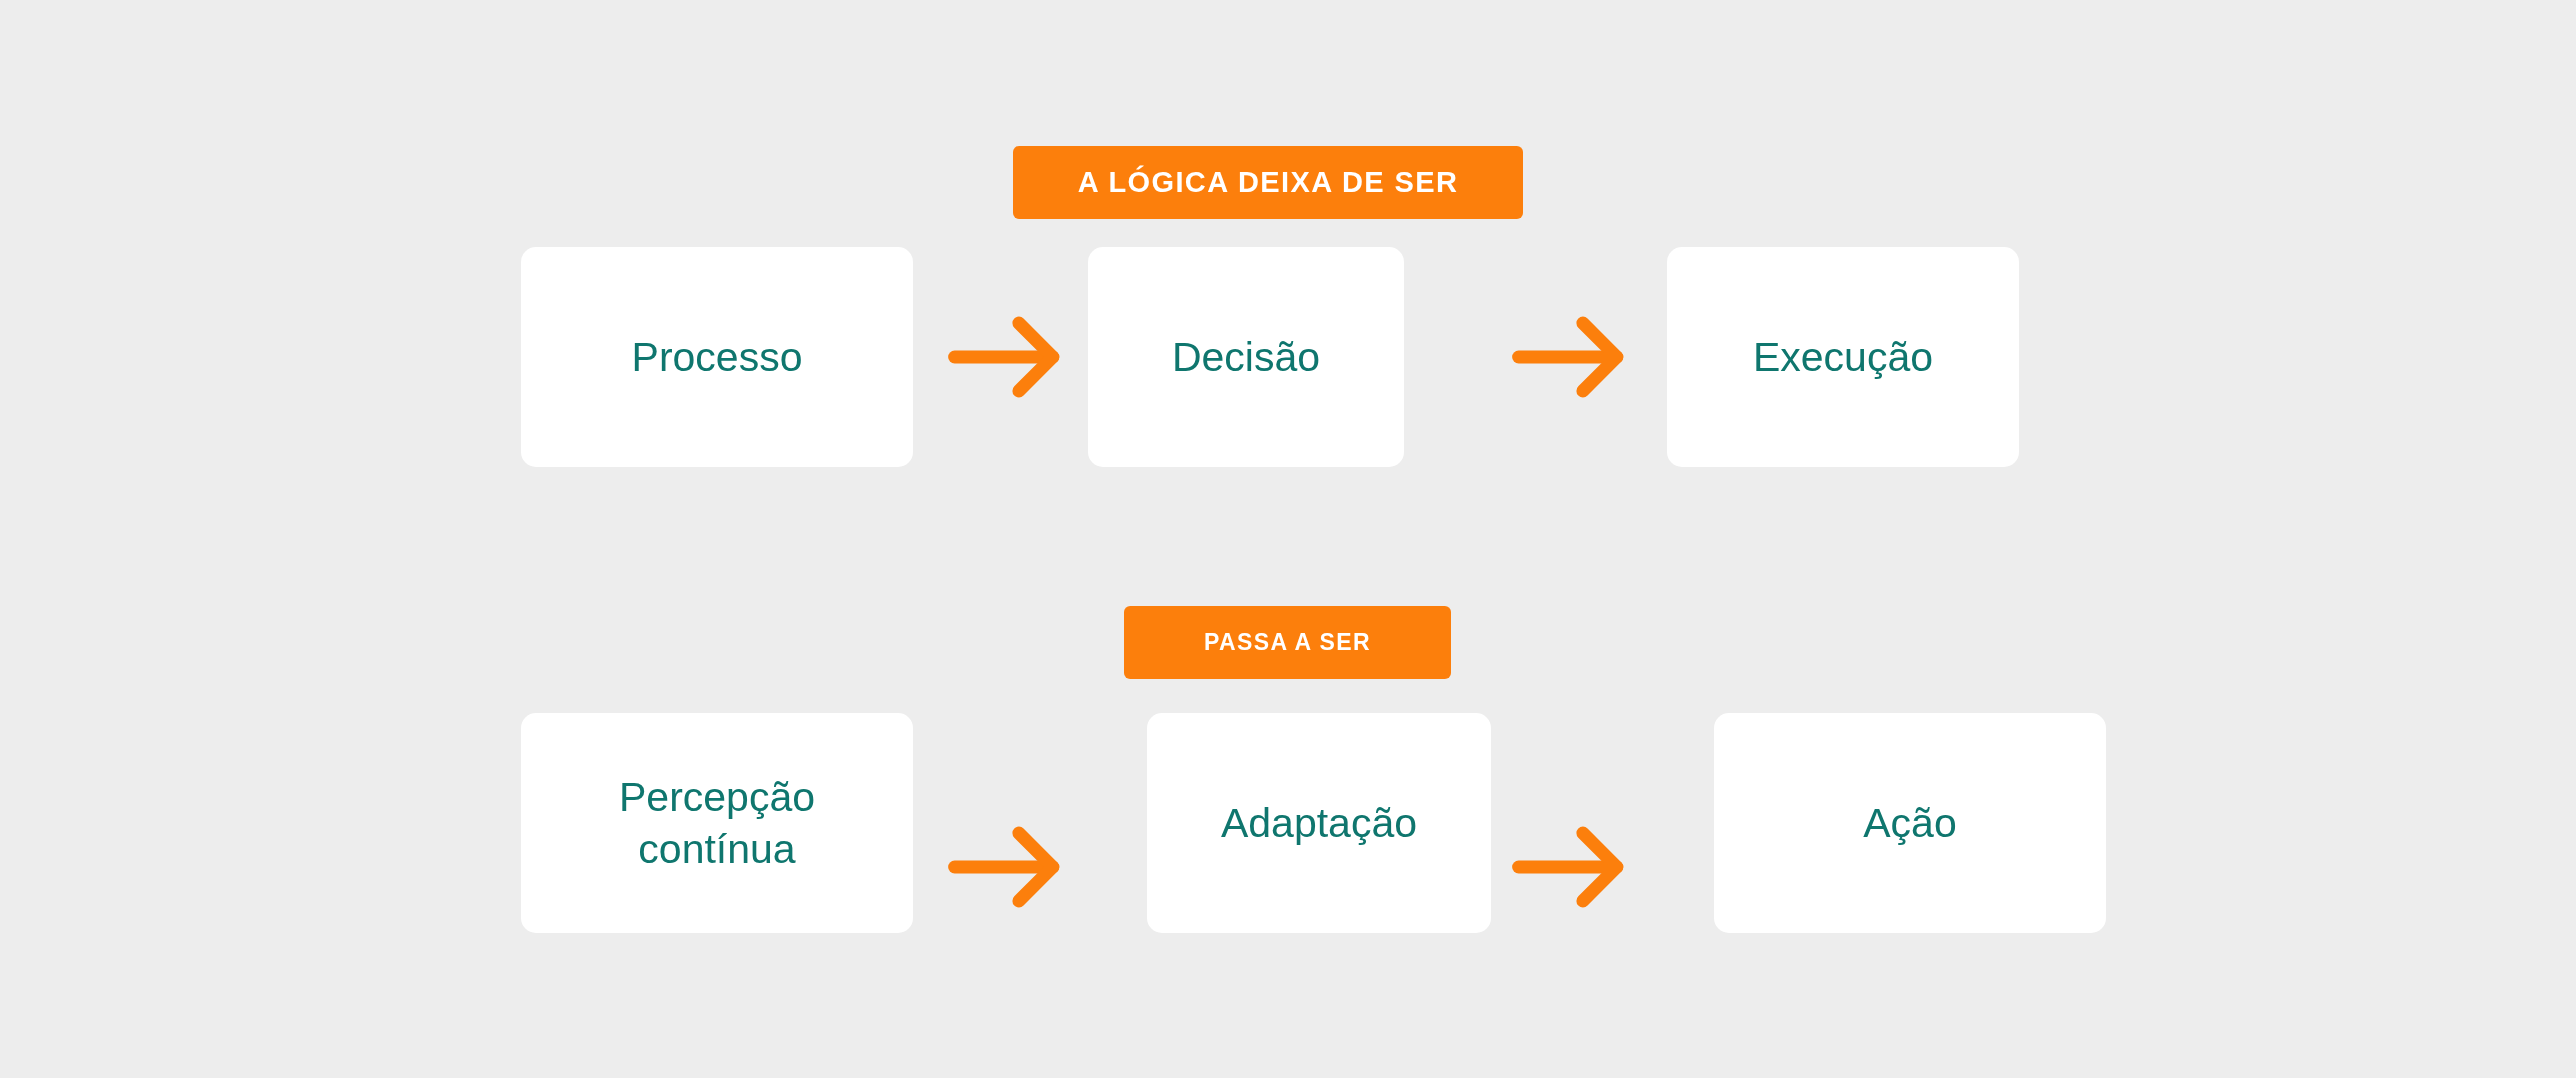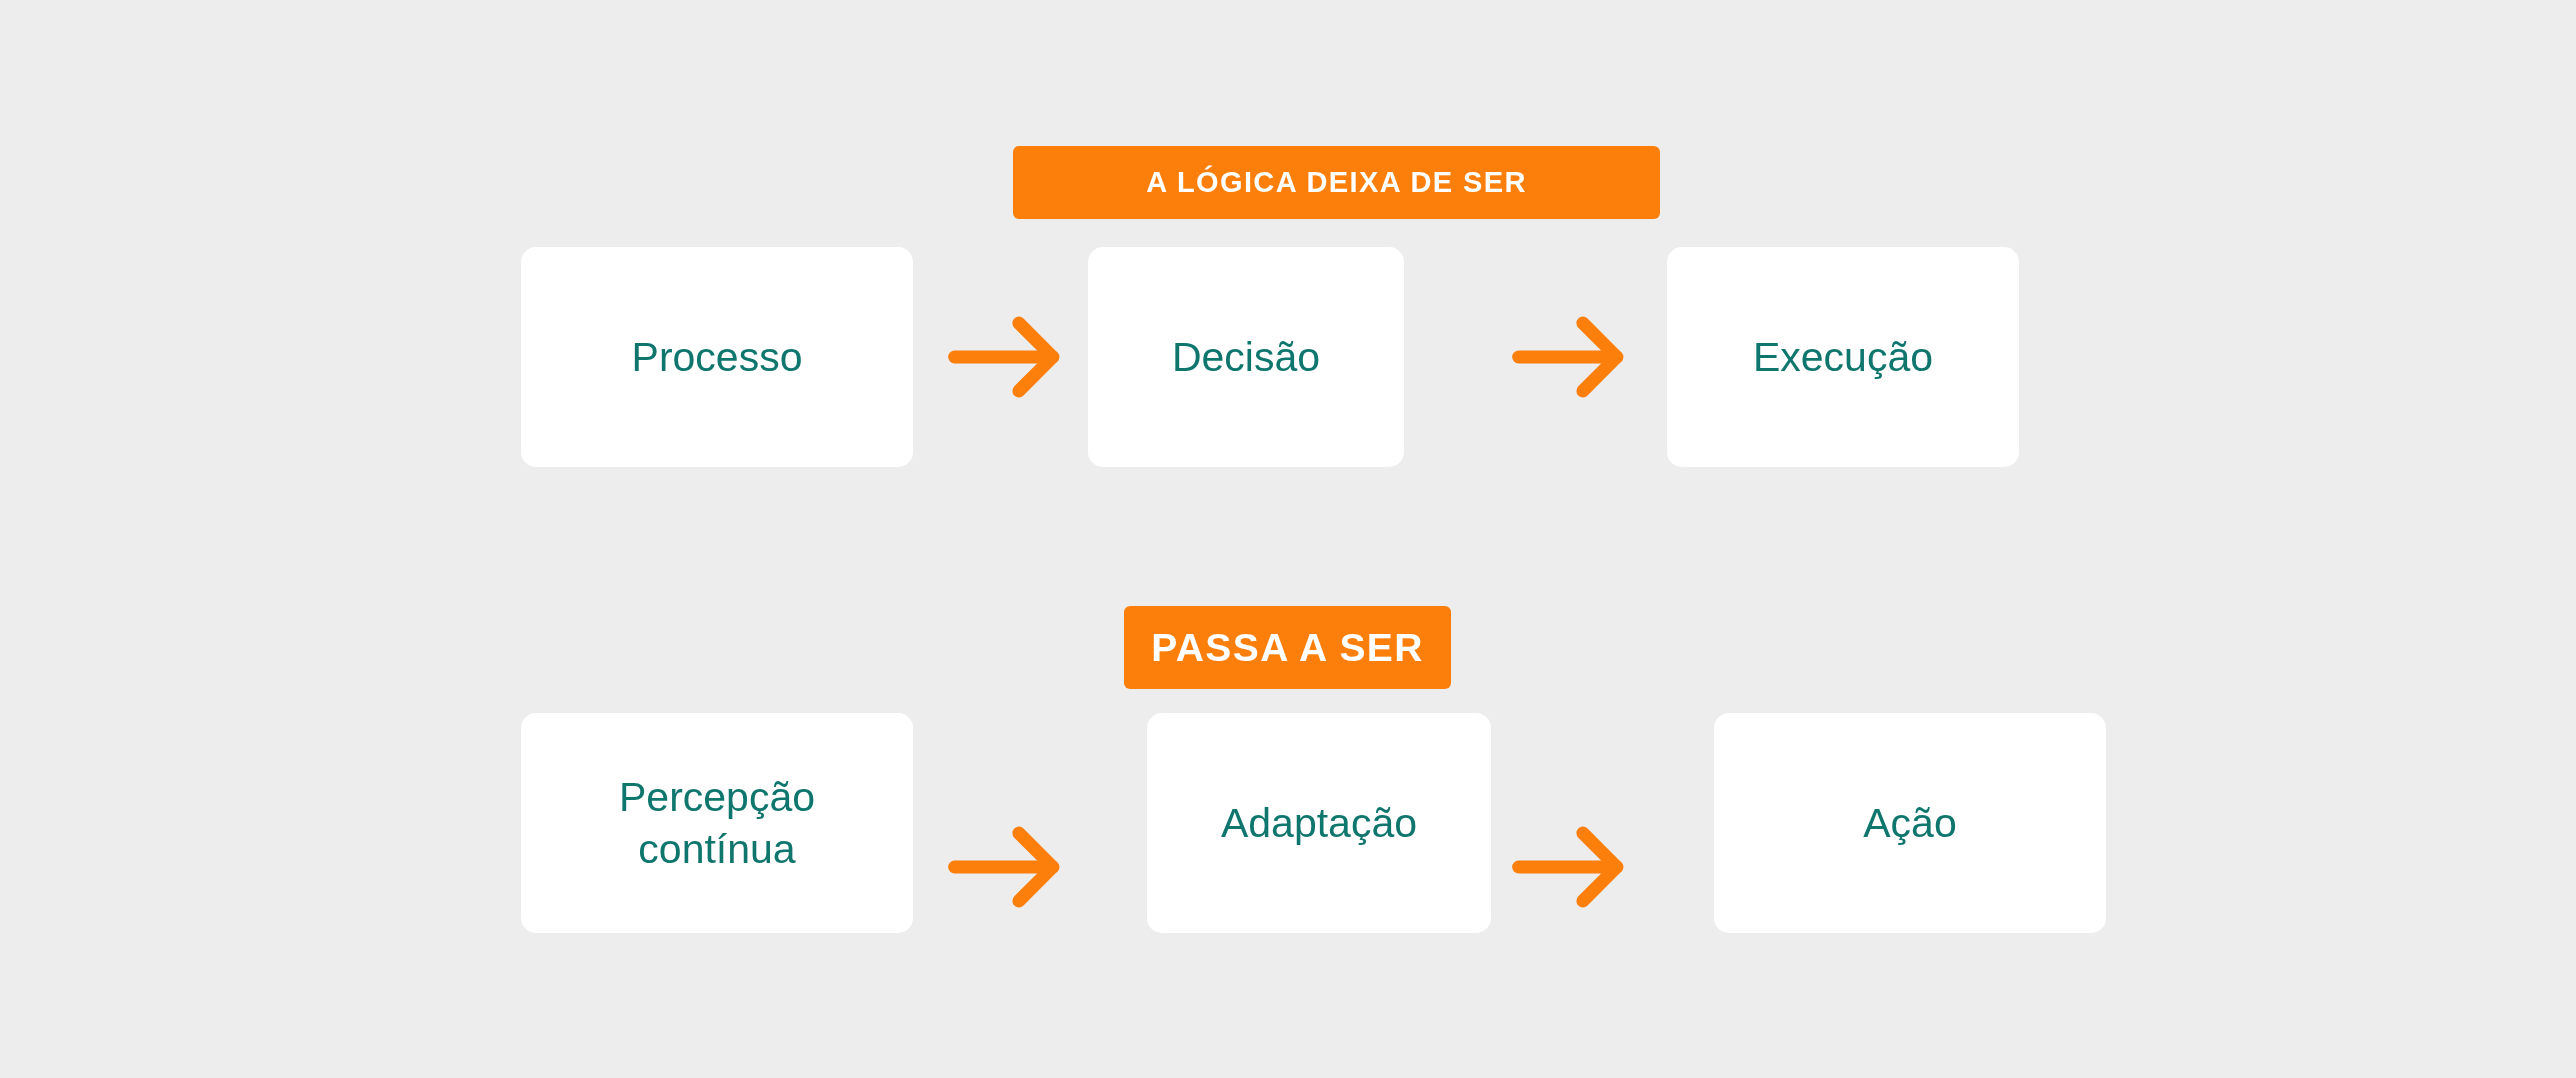--- a/index.html
+++ b/index.html
@@ -33,30 +33,30 @@
     border-radius: 6.1px;
     font-weight: bold;
     letter-spacing: 1.4px;
     text-transform: uppercase;
     white-space: nowrap;
     box-sizing: border-box;
   }
   .badge-logica {
     left: 1013px;
     top: 146px;
-    width: 647px;
+    width: 510px;
     height: 73px;
     font-size: 29px;
   }
   .badge-passa {
     left: 1124px;
     top: 606px;
     width: 327px;
-    height: 83px;
-    font-size: 39px;
+    height: 73px;
+    font-size: 23px;
   }
 
   
   .card {
     position: absolute;
     background: #ffffff;
     border-radius: 15px;
     display: flex;
     align-items: center;
     justify-content: center;

